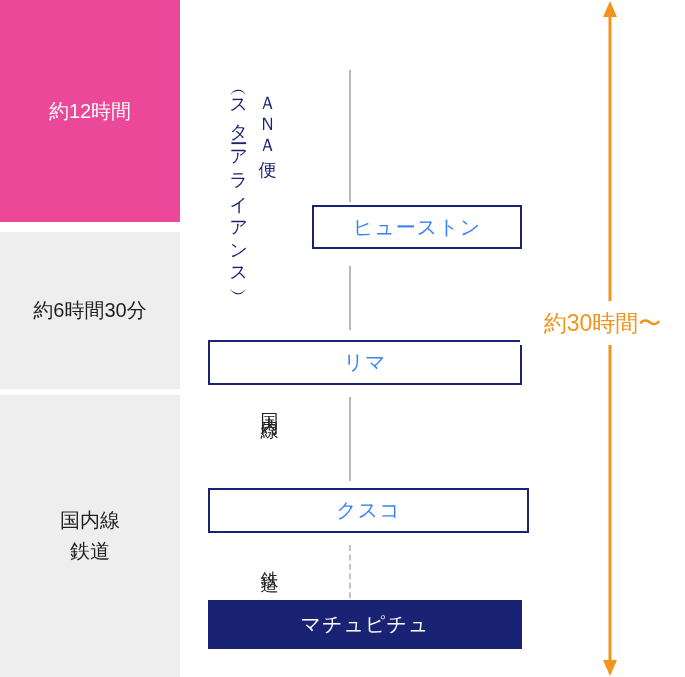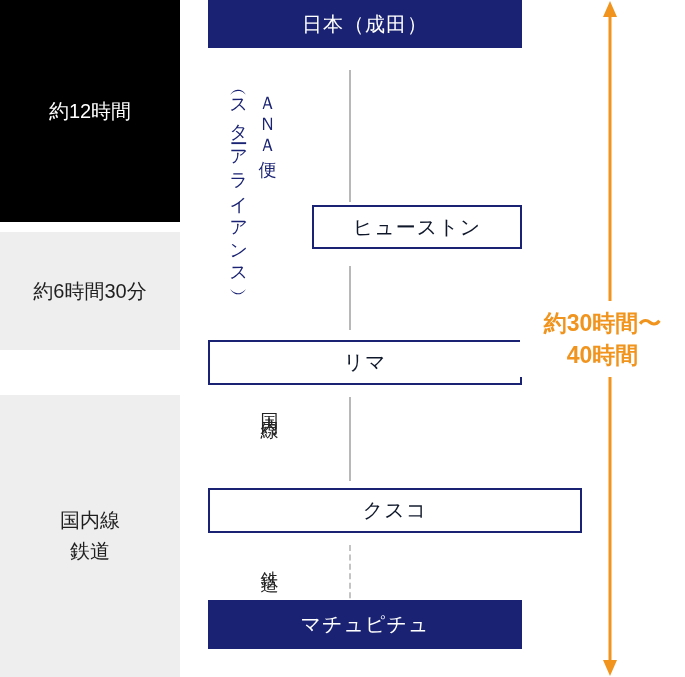--- a/index.html
+++ b/index.html
@@ -2,67 +2,64 @@
 <html><head>
 <meta charset="utf-8">
 <style>
   html,body{margin:0;padding:0;background:#ffffff;}
   body{font-family:"Liberation Sans","DejaVu Sans",sans-serif;}
   .stage{position:relative;width:685px;height:677px;background:#ffffff;overflow:hidden;}
 
   
   .dur-block{position:absolute;left:0;width:180px;display:flex;flex-direction:column;
              align-items:center;justify-content:center;text-align:center;font-size:20px;line-height:1.55;}
-  .dur-navy{background:#000000;color:#ffffff;}
+  .dur-navy{background:#ec4899;color:#ffffff;}
   .dur-gray{background:#eeeeee;color:#1e1e1e;}
 
   
   .node{position:absolute;display:flex;align-items:center;justify-content:center;
         font-size:20px;letter-spacing:1px;}
   .node-navy{background:#1a2373;color:#ffffff;}
-  .node-outline{background:#ffffff;border:2px solid #1a2373;color:#0f172a;box-sizing:border-box;}
+  .node-outline{background:#ffffff;border:2px solid #1a2373;color:#3b82f6;box-sizing:border-box;}
 
   
   .vline{position:absolute;width:2px;background:#b8b8b8;}
   .vline-dashed{position:absolute;width:0;border-left:2px dashed #c4c4c4;}
 
   
   .vtext{position:absolute;writing-mode:vertical-rl;text-orientation:mixed;
          font-size:18px;letter-spacing:5px;color:#222222;line-height:1.2;}
   .ana-wrap{position:absolute;display:flex;flex-direction:row-reverse;align-items:flex-start;gap:9px;}
   .ana-col{writing-mode:vertical-rl;text-orientation:mixed;color:#1a2373;
            font-size:18px;letter-spacing:3px;line-height:1.1;}
 
   
   .arrow-svg{position:absolute;left:595px;top:0;z-index:1;}
   .total-label{position:absolute;left:520px;top:301px;width:165px;z-index:3;
                background:#ffffff;text-align:center;color:#f0941e;
-               font-size:23px;line-height:1.4;padding:6px 0;font-weight:bold;}
+               font-size:23px;line-height:1.4;padding:6px 0;}
 </style>
 </head>
 <body>
 
 <div class="stage">
 
   <div class="dur-block dur-navy" style="top:0;height:222px;">
     <div>約12時間</div>
   </div>
 
-  <div class="dur-block dur-gray" style="top:232px;height:118px;">
+  <div class="dur-block dur-gray" style="top:232px;height:157px;">
     <div>約6時間30分</div>
   </div>
 
   <div class="dur-block dur-gray" style="top:395px;height:282px;">
     <div>国内線</div>
     <div>鉄道</div>
   </div>
 
-  <div class="node node-navy" style="left:208px;top:0;width:314px;height:48px;">
-    <span>日本（成田）</span>
-  </div>
 
   <div class="vline" style="left:349px;top:70px;height:132px;"></div>
 
   <div class="ana-wrap" style="left:228px;top:84px;">
     <div class="ana-col">ＡＮＡ便</div>
     <div class="ana-col">（スターアライアンス）</div>
   </div>
 
   <div class="node node-outline" style="left:312px;top:205px;width:210px;height:44px;">
     <span>ヒューストン</span>
@@ -71,36 +68,35 @@
   <div class="vline" style="left:349px;top:266px;height:64px;"></div>
 
   <div class="node node-outline" style="left:208px;top:340px;width:314px;height:45px;text-align:center;">
     <span>リマ</span>
   </div>
 
   <div class="vtext" style="left:258px;top:398px;">国内線</div>
 
   <div class="vline" style="left:349px;top:397px;height:84px;"></div>
 
-  <div class="node node-outline" style="left:208px;top:488px;width:374px;height:45px;">
+  <div class="node node-outline" style="left:208px;top:488px;width:321px;height:45px;">
     <span>クスコ</span>
   </div>
 
   <div class="vtext" style="left:258px;top:556px;">鉄道</div>
 
   <div class="vline-dashed" style="left:349px;top:545px;height:72px;"></div>
 
   <div class="node node-navy" style="left:208px;top:600px;width:314px;height:49px;">
     <span>マチュピチュ</span>
   </div>
 
   <svg class="arrow-svg" width="30" height="677" viewBox="0 0 30 677">
     <line x1="15" y1="13" x2="15" y2="664" stroke="#f0941e" stroke-width="3"></line>
     <polygon points="15,1 8,17 22,17" fill="#f0941e"></polygon>
     <polygon points="15,676 8,660 22,660" fill="#f0941e"></polygon>
   </svg>
 
   <div class="total-label">
     <div>約30時間〜</div>
-    <div>40時間</div>
   </div>
 
 </div>
 
 </body></html>

